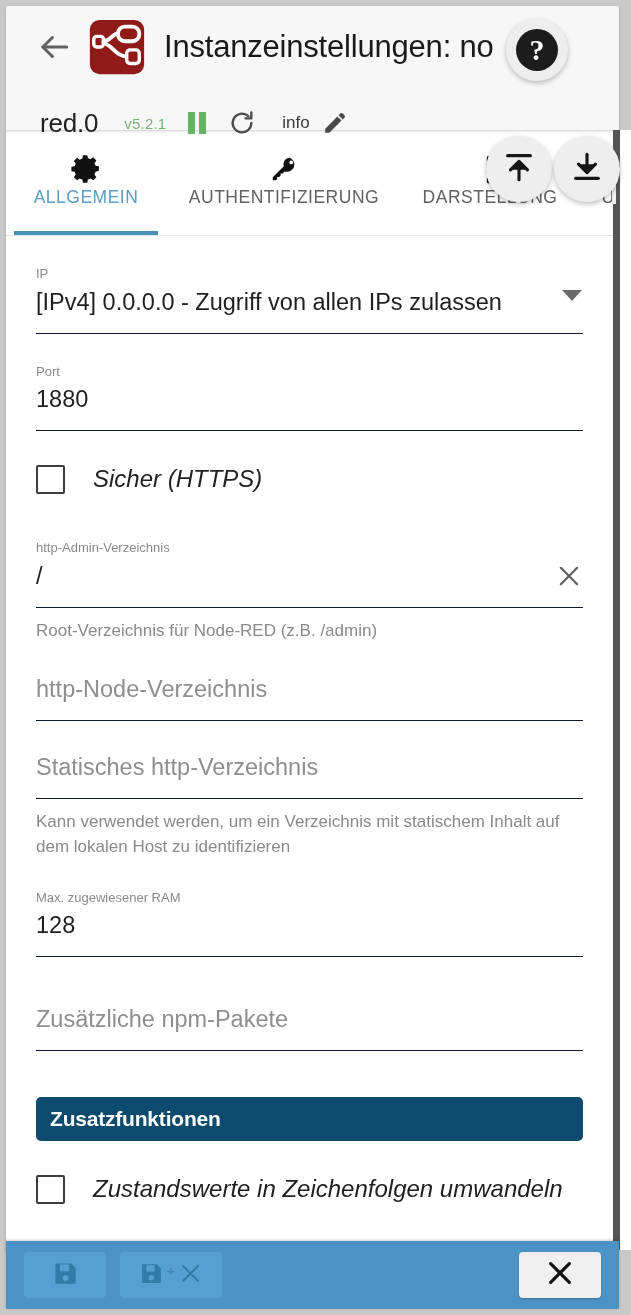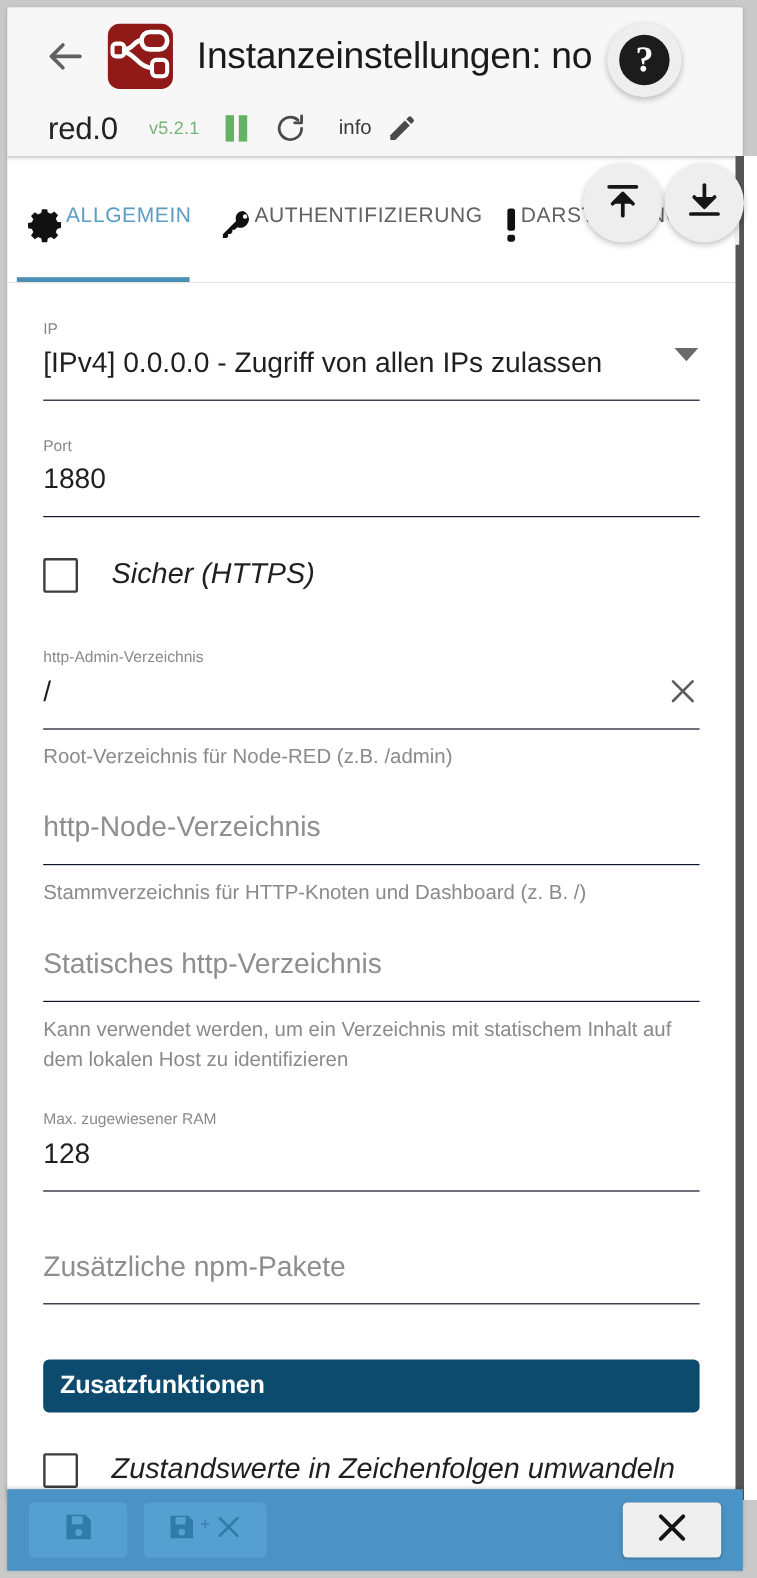--- a/index.html
+++ b/index.html
@@ -72,21 +72,21 @@
     color: #1a1a1a;
     white-space: nowrap;
     overflow: hidden;
     letter-spacing: -0.2px;
     flex: 1 1 auto;
     line-height: 1.1;
   }
 
   .header-row2 {
     position: absolute;
-    left: 0; top: 78px;
+    left: 0; top: 94px;
     width: 100%;
     height: 46px;
     display: flex;
     align-items: center;
     padding-left: 34px;
   }
 
   .inst-name {
     font-size: 26px;
     color: #222;
@@ -191,21 +191,21 @@
     height: 106px;
     display: flex;
     align-items: flex-end;
     border-bottom: 1px solid #e4e4e4;
     overflow: hidden;
   }
   .tab {
     flex: 0 0 auto;
     height: 100%;
     display: flex;
-    flex-direction: row;
+    flex-direction: column;
     align-items: center;
     justify-content: flex-start;
     padding: 20px 16px 11px 16px;
     cursor: pointer;
     position: relative;
   }
   .tab-icon {
     height: 44px;
     display: flex;
     align-items: center;
@@ -562,21 +562,20 @@
         </div>
         <div class="field-hint">Root-Verzeichnis für Node-RED (z.B. /admin)</div>
       </div>
 
       <div class="spacer-32"></div>
 
       <div class="field">
         <div class="field-line">
           <div class="field-placeholder">http-Node-Verzeichnis</div>
         </div>
-        <div class="field-hint">Stammverzeichnis für HTTP-Knoten und Dashboard (z. B. /)</div>
       </div>
 
       <div class="spacer-32"></div>
 
       <div class="field">
         <div class="field-line">
           <div class="field-placeholder">Statisches http-Verzeichnis</div>
         </div>
         <div class="field-hint">Kann verwendet werden, um ein Verzeichnis mit statischem Inhalt auf dem lokalen Host zu identifizieren</div>
       </div>

